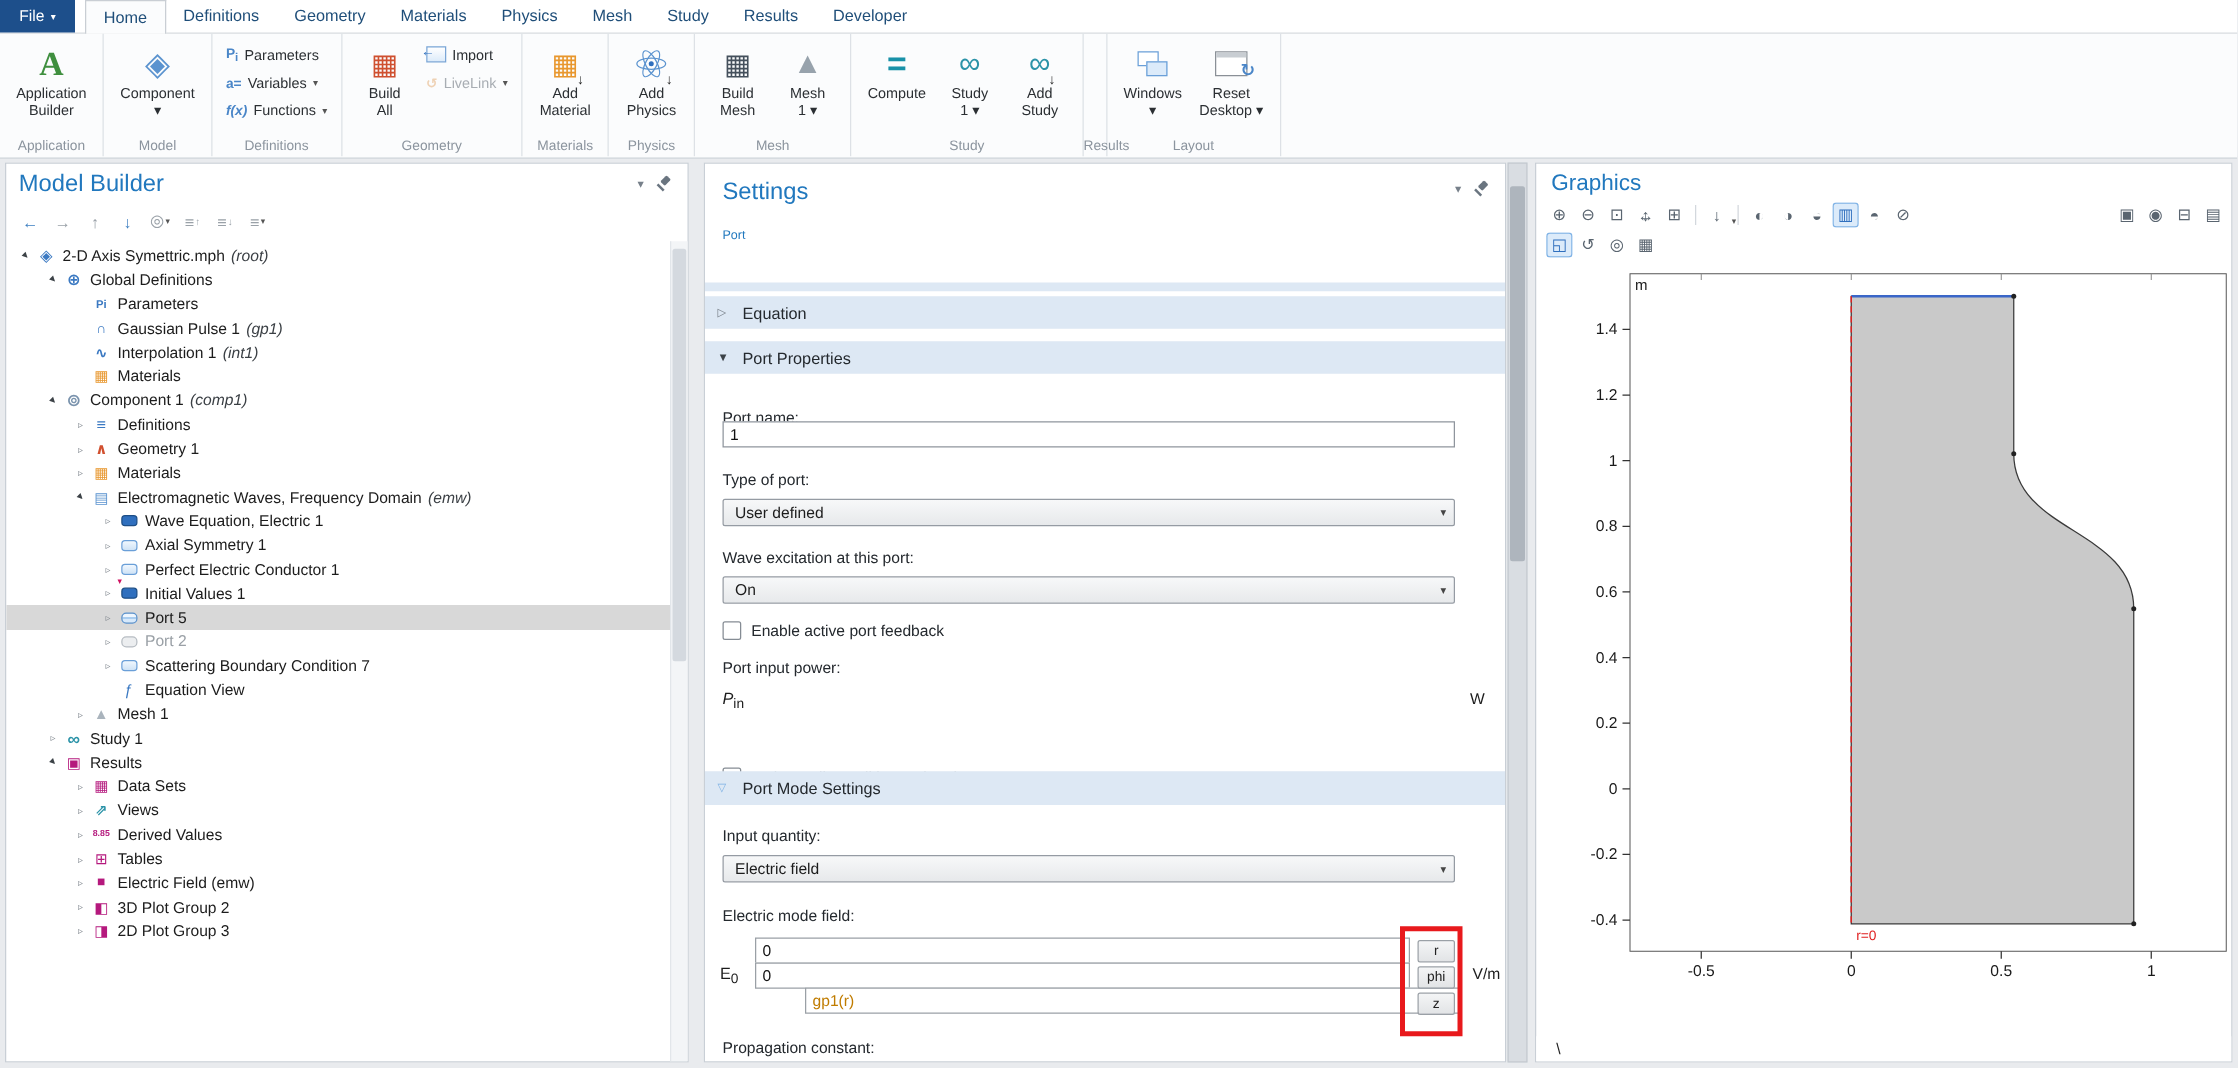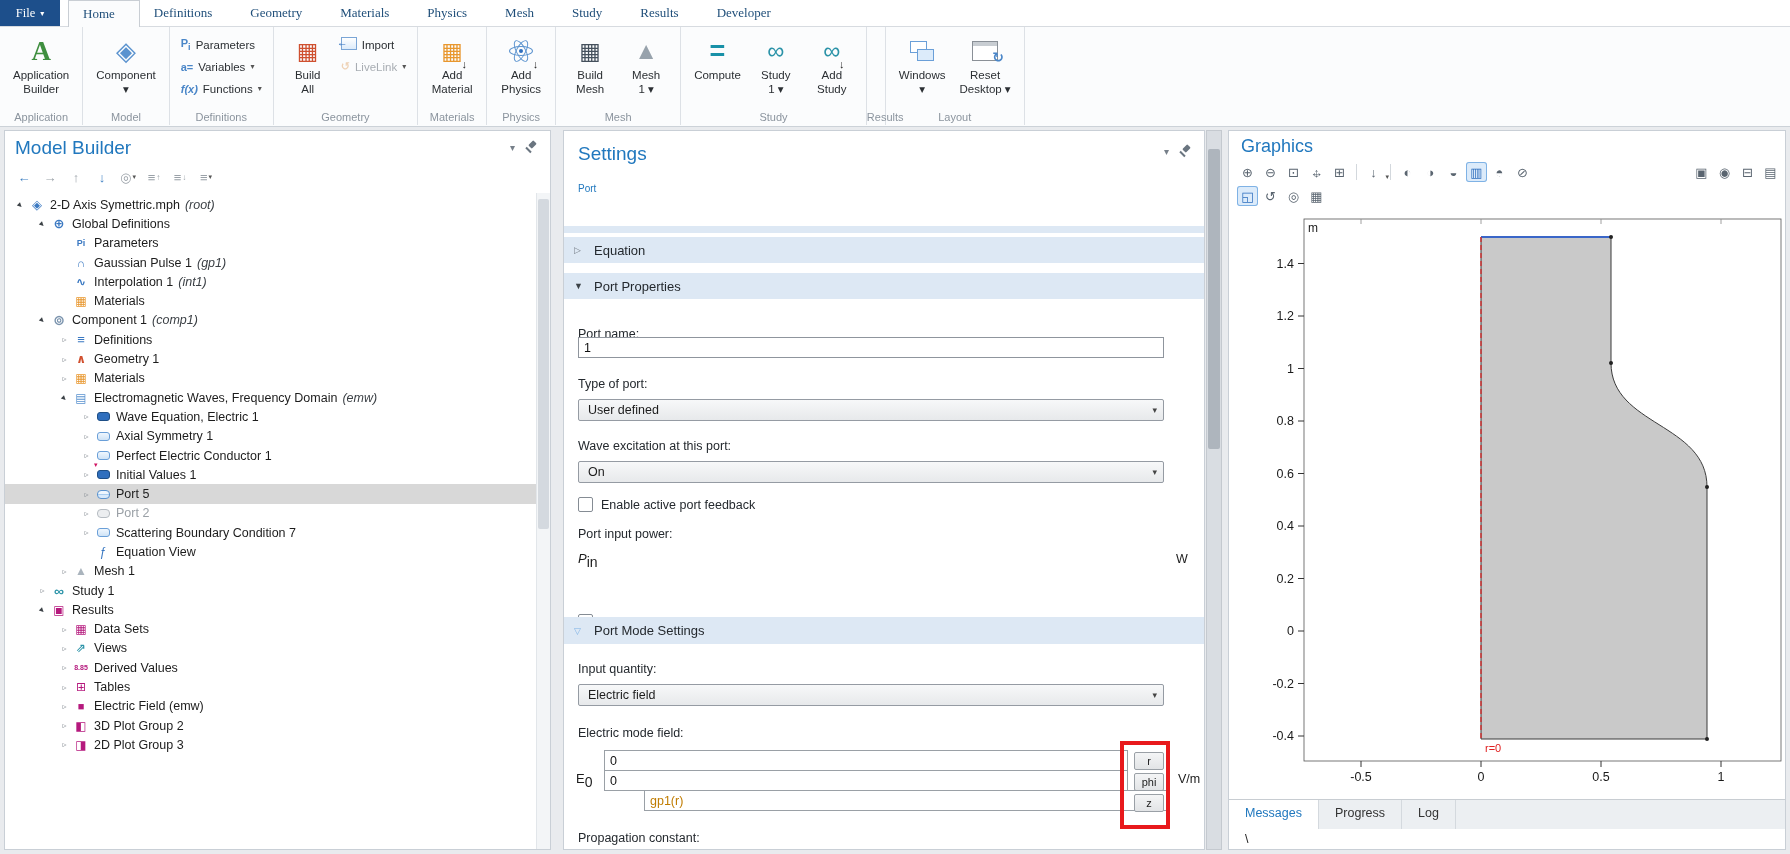--- a/index.html
+++ b/index.html
@@ -1,24 +1,24 @@
 <!DOCTYPE html>
 <html><head>
 <meta charset="utf-8">
 <style>
   html,body{margin:0;padding:0;background:#e9ebee;font-family:"Liberation Sans","DejaVu Sans",sans-serif;}
   #app{position:relative;width:1790px;height:854px;overflow:hidden;background:#e9ebee;}
 
   
   #ribbon{position:absolute;left:0;top:0;width:1790px;height:126px;background:#fbfcfd;border-bottom:1px solid #ccd2d8;}
-  #tabrow{position:relative;height:26px;background:#ffffff;border-bottom:1px solid #d7dbe0;display:flex;align-items:stretch;font-family:Liberation Serif, serif;}
+  #tabrow{position:relative;height:26px;background:#ffffff;border-bottom:1px solid #d7dbe0;display:flex;align-items:stretch;}
   #file-btn{width:60px;background:#1d4f8b;color:#fff;font-size:12.5px;display:flex;align-items:center;justify-content:center;gap:5px;cursor:default;}
   #file-btn .dd{font-size:8px;}
   #tabs{display:flex;margin-left:8px;}
-  .rtab{padding:5px 24px 0 14px;font-size:13px;color:#1f4e79;box-sizing:border-box;cursor:default;}
+  .rtab{padding:5px 14px 0 14px;font-size:13px;color:#1f4e79;box-sizing:border-box;cursor:default;}
   .rtab.active{background:#fbfcfd;border:1px solid #c9ced4;border-bottom:none;margin-bottom:-1px;}
   #rgroups{display:flex;align-items:stretch;height:98px;background:#fbfcfd;}
   .rgroup{position:relative;padding:3px 9px 16px 9px;border-right:1px solid #dde1e6;}
   .rg-body{display:flex;align-items:flex-start;gap:6px;height:100%;}
   .rg-label{position:absolute;left:0;right:0;bottom:2px;text-align:center;font-size:11px;color:#8b949e;white-space:nowrap;}
   .rbig{display:flex;flex-direction:column;align-items:center;min-width:50px;background:none;border:0;padding:3px 4px 0 4px;font-family:inherit;cursor:default;}
   .bigicon{height:36px;display:flex;align-items:center;justify-content:center;position:relative;}
   .blab{font-size:11.5px;line-height:13.5px;color:#2b2f33;text-align:center;white-space:nowrap;}
   .rg-col{display:flex;flex-direction:column;gap:3px;padding-top:5px;}
   .rsmall{display:flex;align-items:center;gap:5px;height:19px;background:none;border:0;padding:0 2px;font-size:11.5px;color:#2b2f33;font-family:inherit;white-space:nowrap;cursor:default;}
@@ -103,21 +103,21 @@
   .tri{font-size:9px;color:#777f88;width:10px;}
   .tri.open{color:#3c4247;}
   .tri.lt{color:#7fb2e5;}
   .slab{position:absolute;left:14px;font-size:12.5px;color:#24292e;white-space:nowrap;}
   .tin{position:absolute;height:21px;border:1px solid #8f959d;font-size:12.5px;padding:0 5px;background:#fff;color:#111;box-sizing:border-box;font-family:inherit;}
   .dsel{position:absolute;height:22px;border:1px solid #959ba3;border-radius:2px;background:linear-gradient(#f7f8f9,#e7e9eb);font-size:12.5px;color:#1c1c1c;display:flex;align-items:center;padding-left:9px;box-sizing:border-box;}
   .dsel b{position:absolute;right:6px;font-size:9px;color:#444;font-weight:normal;}
   .cbrow{position:absolute;left:14px;display:flex;align-items:center;gap:8px;font-size:12.5px;color:#24292e;}
   .cb{width:13px;height:13px;border:1px solid #858c94;background:#fff;border-radius:2px;flex:none;}
   .sym{position:absolute;font-size:13px;color:#1c1c1c;font-style:italic;}
-  .sym sub{font-style:normal;font-size:14px;}
+  .sym sub{font-style:normal;font-size:11px;}
   .unit{position:absolute;font-size:12.5px;color:#1c1c1c;}
   #e0rows{position:absolute;left:40px;top:620px;width:524px;}
   #e0rows input{display:block;width:100%;height:21px;margin-top:-1px;border:1px solid #9aa0a6;font-size:12.5px;padding:0 5px;box-sizing:border-box;background:#fff;color:#111;font-family:inherit;}
   #e0rows input.expr{color:#c07c00;margin-left:40px;}
   #e0units{position:absolute;left:570px;top:621px;display:flex;flex-direction:column;gap:3px;}
   .ubtn{width:30px;height:18px;border:1px solid #9aa0a6;border-radius:2px;background:linear-gradient(#f4f5f6,#e2e4e6);font-size:11px;color:#222;display:flex;align-items:center;justify-content:center;font-family:inherit;}
   #redrect{position:absolute;left:556px;top:610px;width:50px;height:88px;border:4px solid #e8191c;box-sizing:border-box;z-index:5;}
 
   
   #graphics{left:1228px;top:130px;width:558px;height:720px;}
@@ -655,23 +655,18 @@
           <path d="M252,26 L382,26 L382,152 C382,215 478,212 478,276 L478,528 L252,528 Z" fill="#c9c9c9" stroke="#3a3a3a" stroke-width="1"></path>
           <line x1="252" y1="26" x2="382" y2="26" stroke="#3a66c8" stroke-width="2"></line>
           <line x1="252" y1="26" x2="252" y2="528" stroke="#e02020" stroke-width="1.2" stroke-dasharray="5,3"></line>
           <circle cx="382" cy="26" r="2" fill="#222"></circle>
           <circle cx="382" cy="152" r="2" fill="#222"></circle>
           <circle cx="478" cy="276" r="2" fill="#222"></circle>
           <circle cx="478" cy="528" r="2" fill="#222"></circle>
           <text x="256" y="541" font-size="11" fill="#e02020" font-family="Liberation Sans, DejaVu Sans, sans-serif">r=0</text>
         </svg>
     </div>
-    <div id="gtabbar">
-        <div class="gtab active">Messages</div>
-        <div class="gtab">Progress</div>
-        <div class="gtab">Log</div>
-      </div>
     <div id="gtab-content">
       <span>\</span>
     </div>
   </div>
 
 </div>
 
 </body></html>

